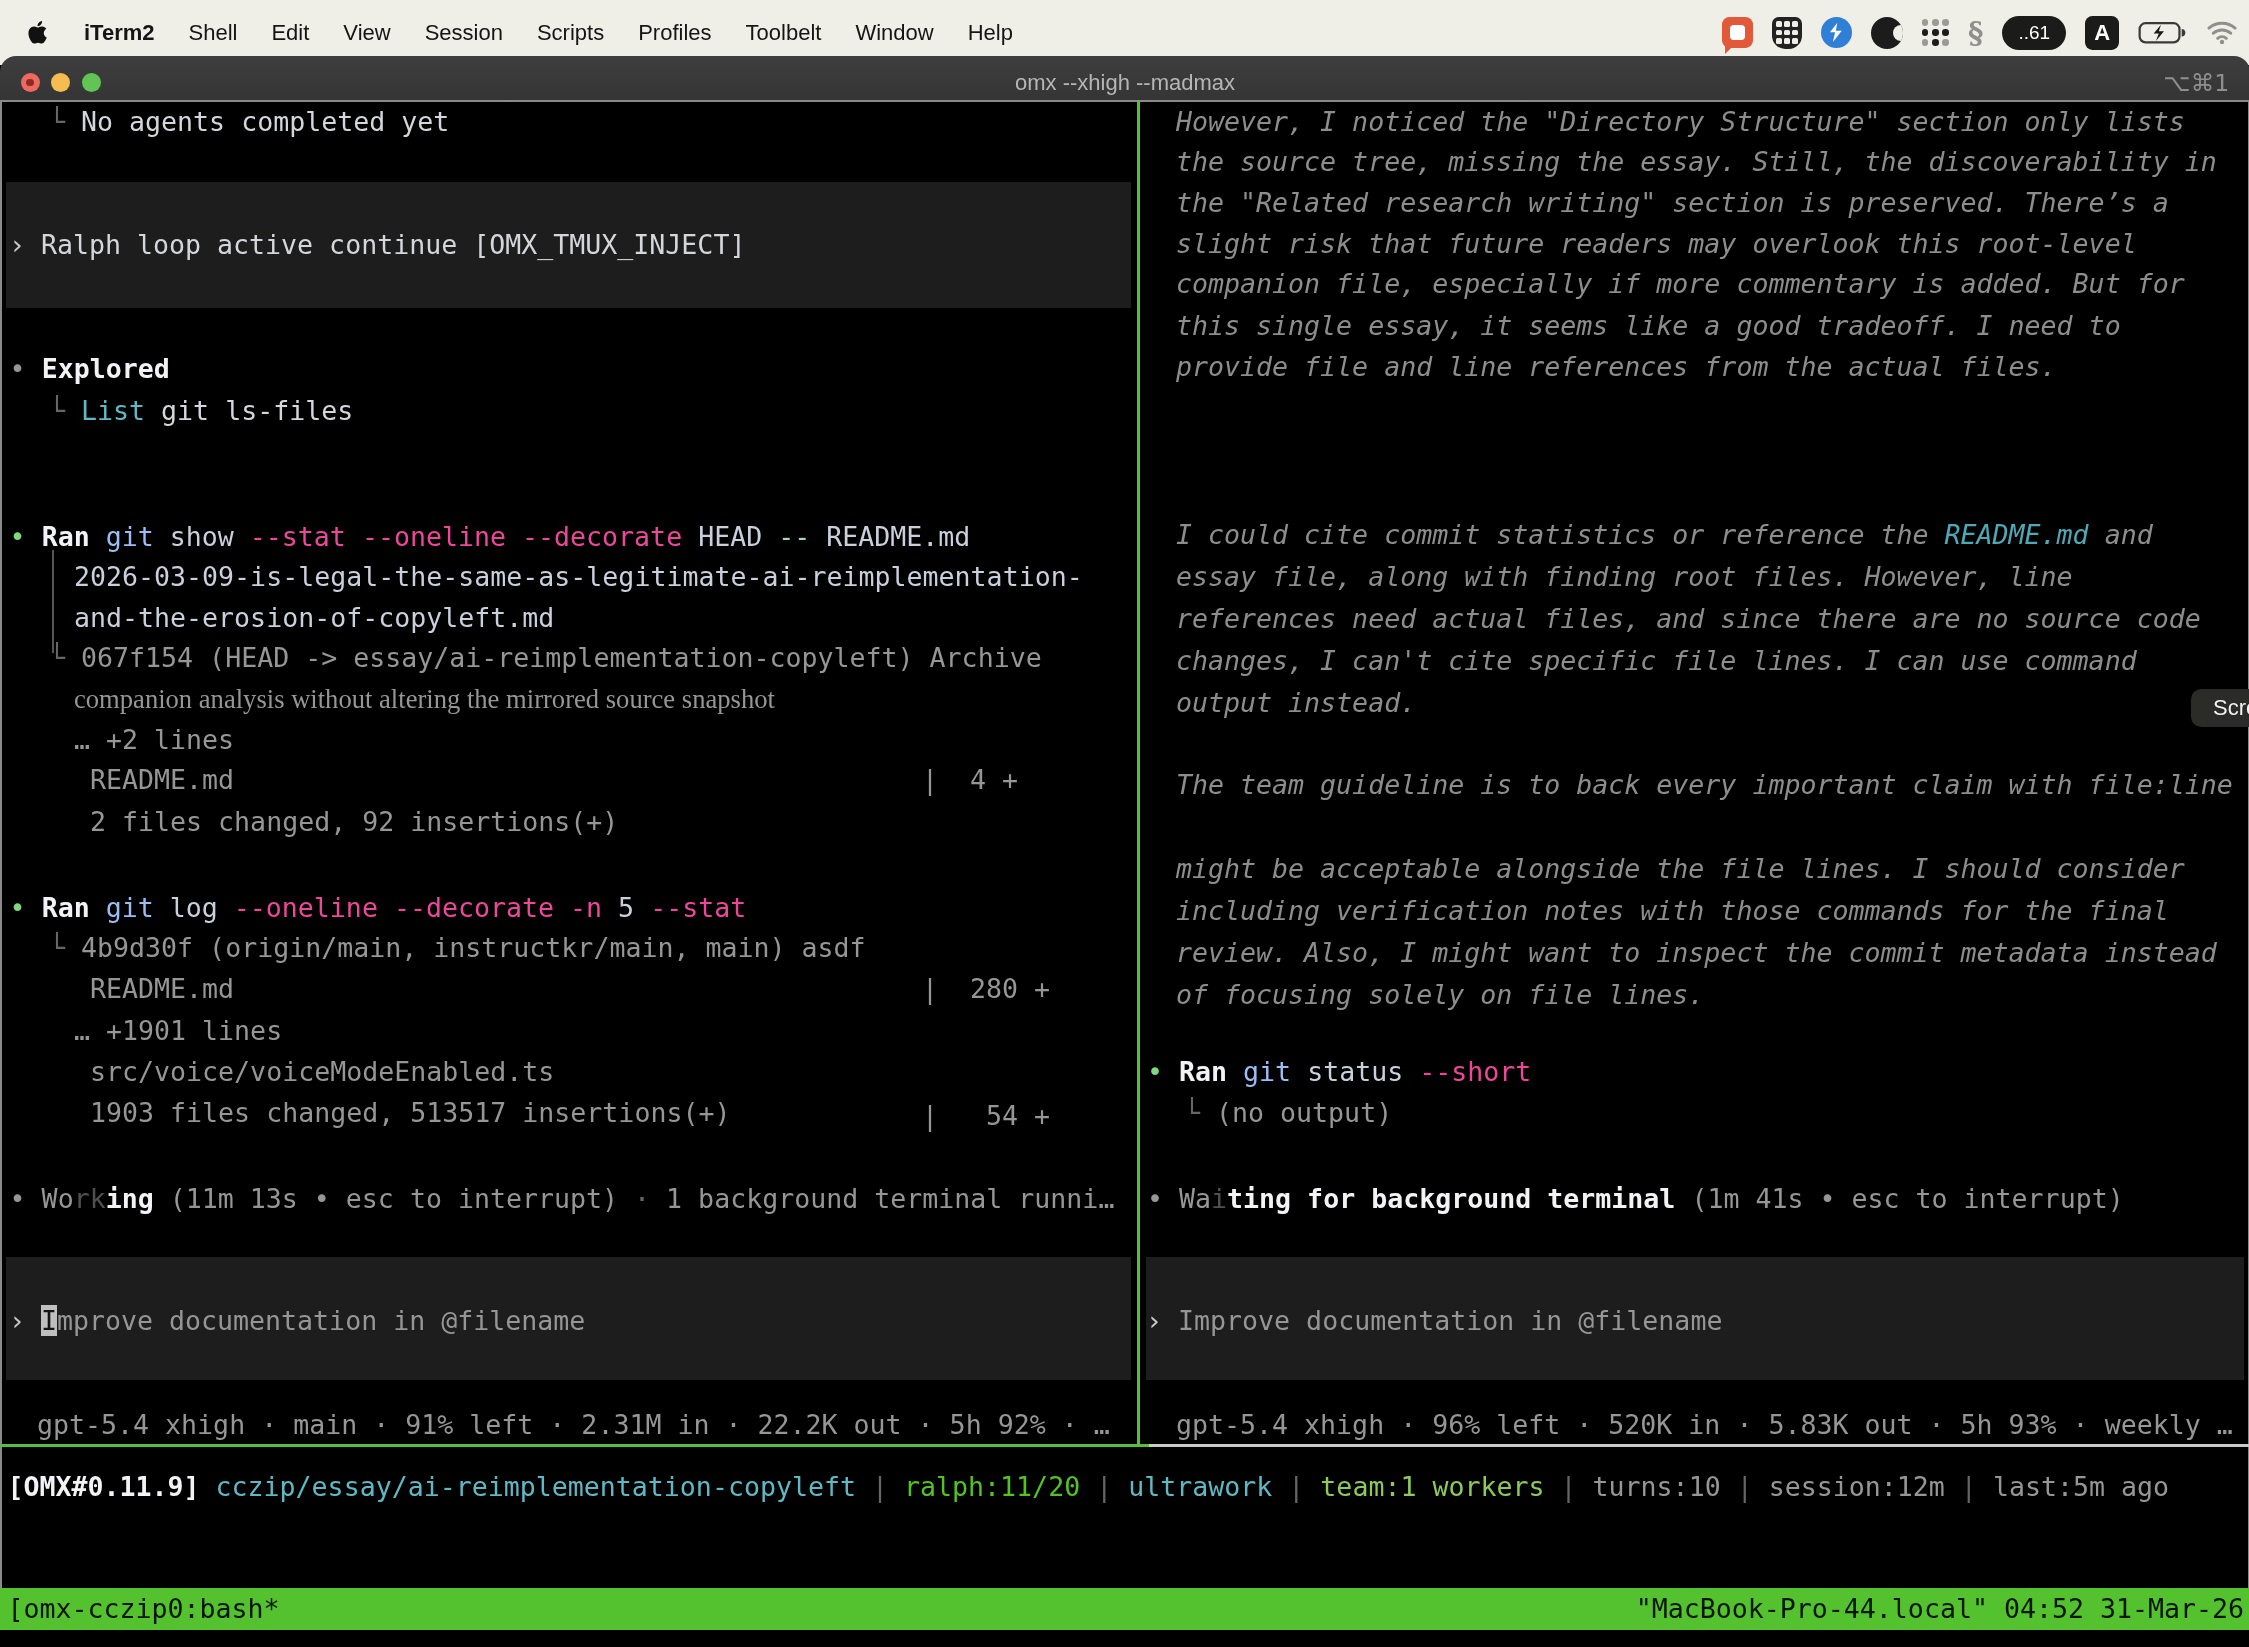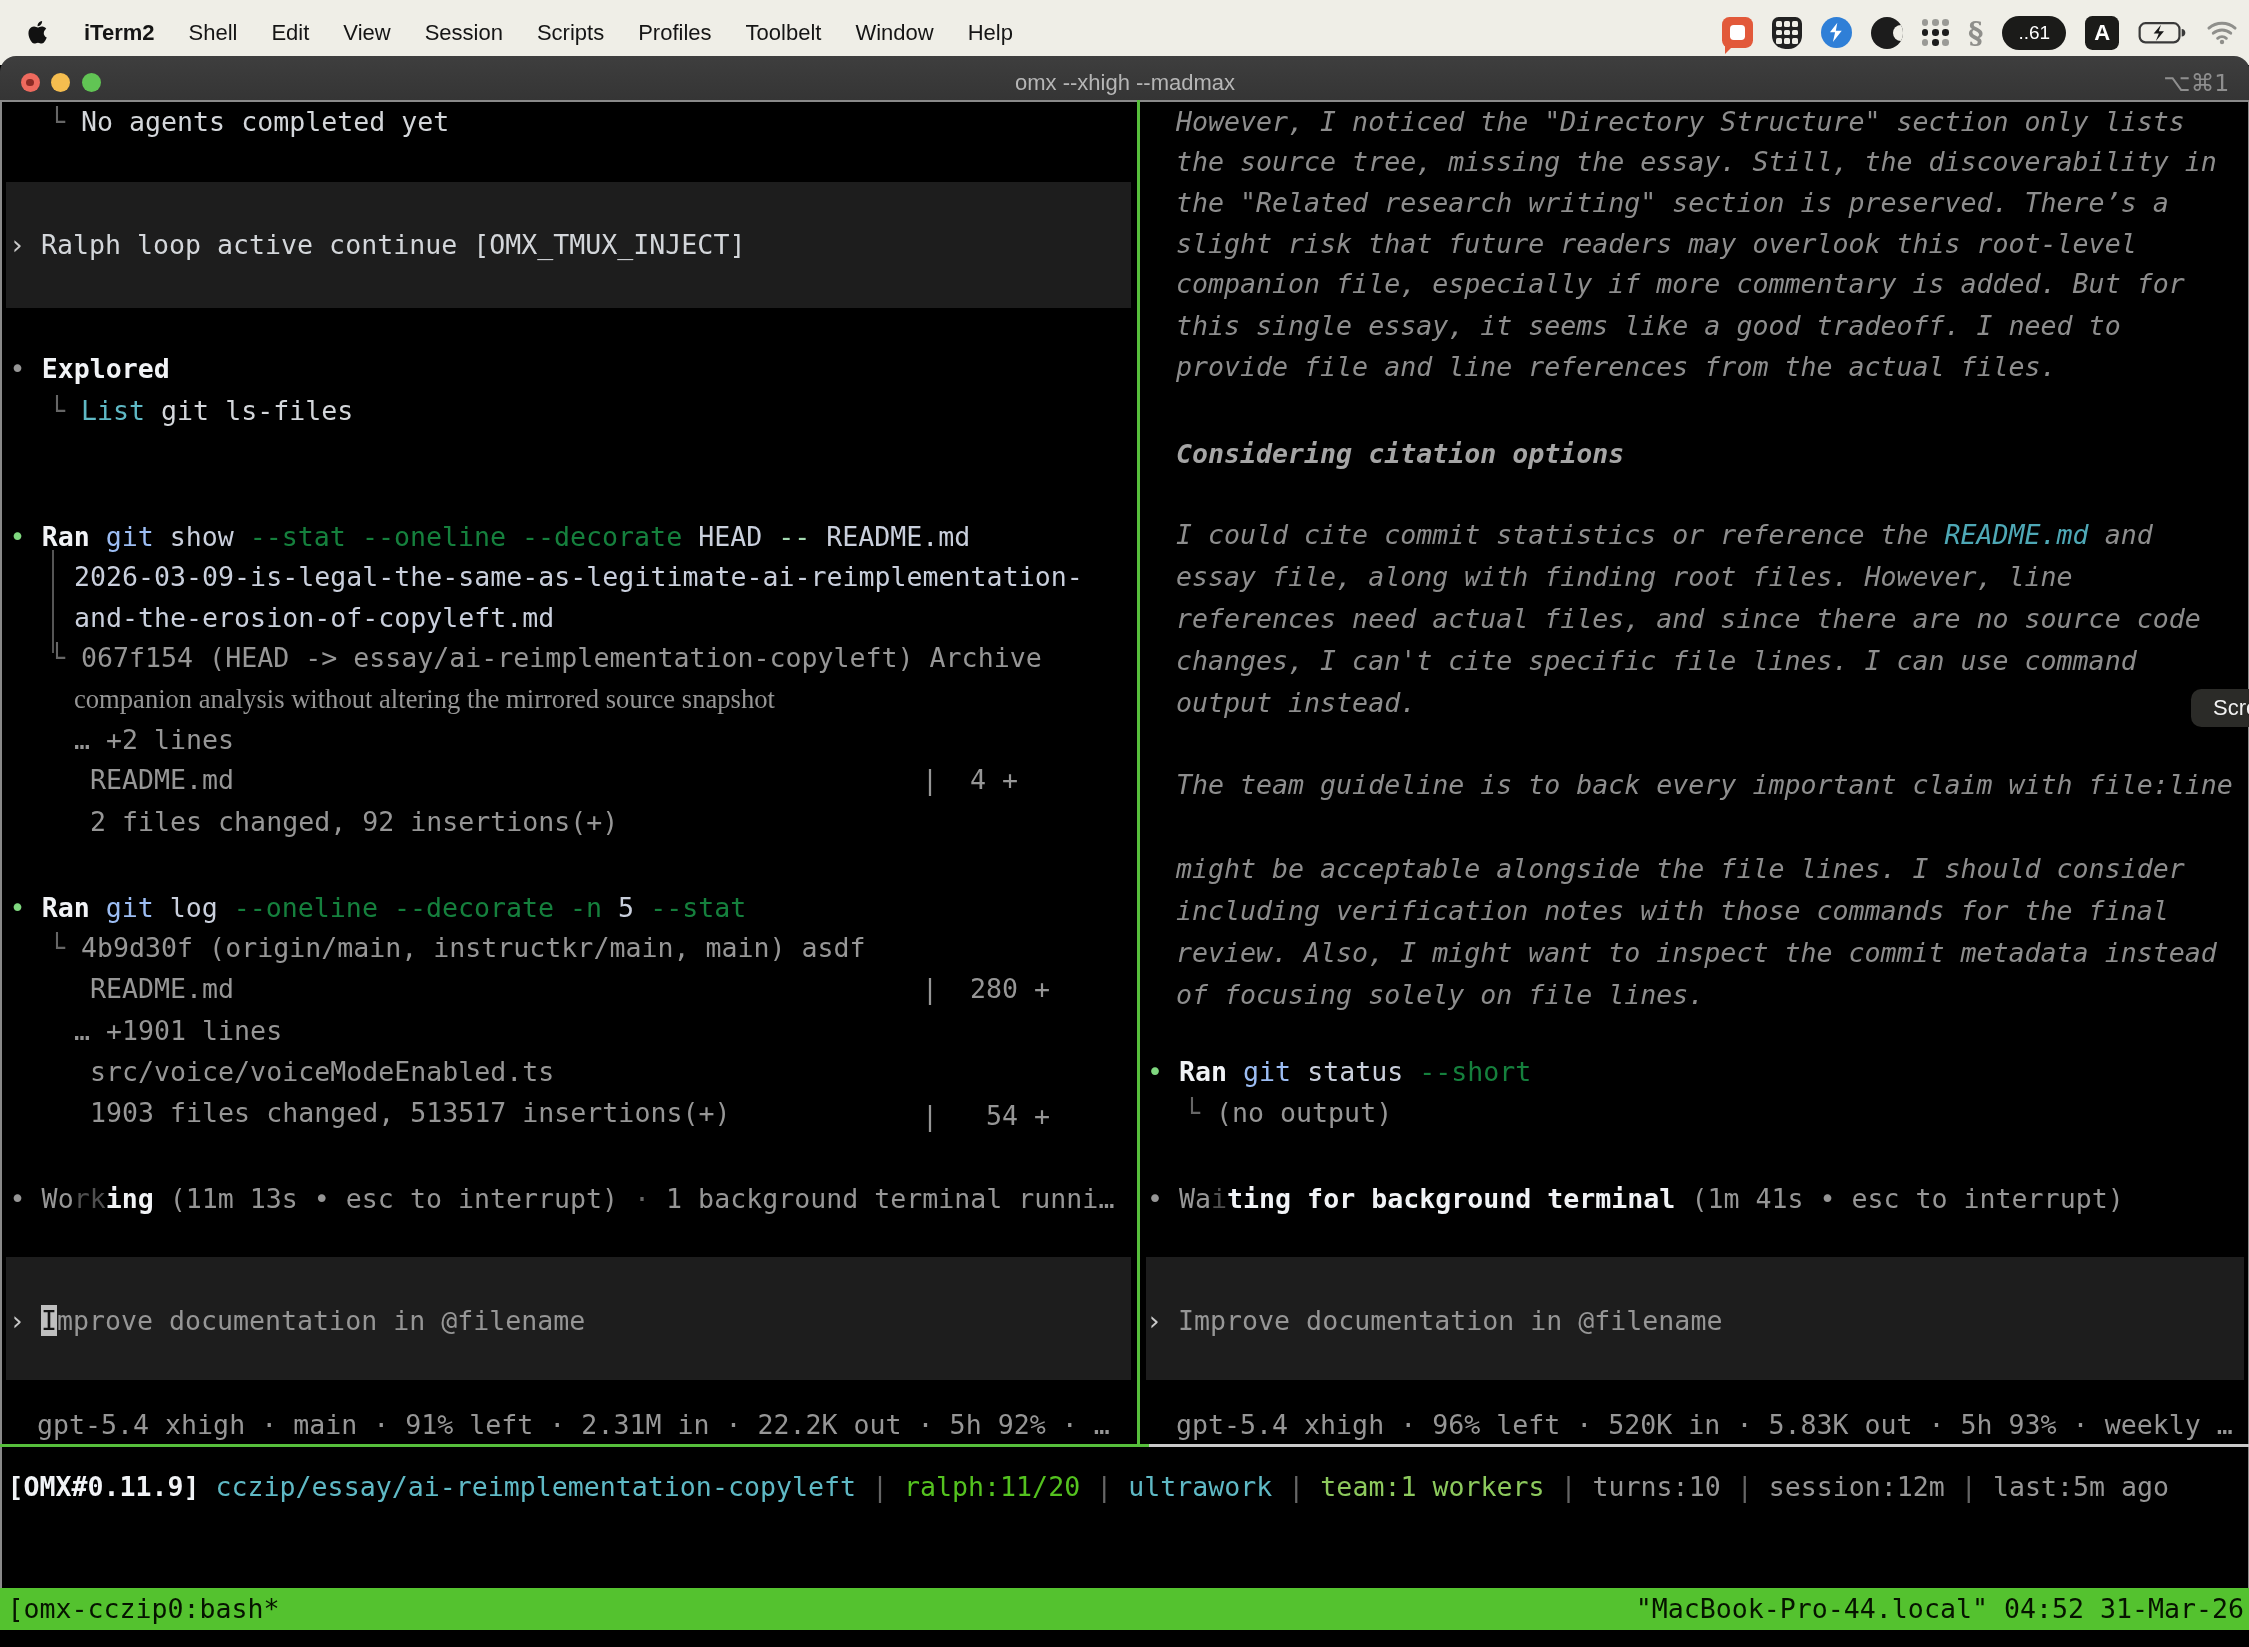--- a/index.html
+++ b/index.html
@@ -47,21 +47,21 @@
   #divider{position:absolute;left:1137px;top:100px;width:3px;height:1345px;background:#57bf3c;}
   #border-bottom-left{position:absolute;left:0;top:1444px;width:1149px;height:3px;background:#57bf3c;}
   #border-bottom-right{position:absolute;left:1149px;top:1444px;width:1101px;height:3px;background:#c9c9c9;}
   #tmuxbar{position:absolute;left:0;top:1588px;width:2250px;height:42px;background:#54c22f;color:#061400;font-family:"DejaVu Sans Mono",monospace;font-size:26.6px;line-height:42px;display:flex;}
   #tmux-left{padding-left:7.4px;white-space:pre;}
   #tmux-right{margin-left:auto;padding-right:5.9px;white-space:pre;}
   
   .s-w{color:#d3d6da} .s-bw{color:#f1f3f6;font-weight:bold} .s-wt{color:#c9c9c9}
   .s-g{color:#969696} .s-dg{color:#666} .s-dk{color:#505050}
   .s-cy{color:#5fb9c5} .s-icy{color:#4ea8b6;font-style:italic}
-  .s-bl{color:#9cbdf3} .s-pk{color:#15803d} .s-gn{color:#a3d9b1} .s-gb{color:#7fd87f}
+  .s-bl{color:#9cbdf3} .s-pk{color:#ec4899} .s-gn{color:#a3d9b1} .s-gb{color:#7fd87f}
   .s-lv{color:#c9cfdc} .s-ig{color:#8d8d8d;font-style:italic}
   .s-big{color:#a5a5a5;font-style:italic;font-weight:bold}
   .s-cur{background:#bfbfbf;color:#141414}
   .s-rg{color:#54c21f} .s-tg{color:#8dc95d}
   
   #screen-overlay{position:absolute;left:2191px;top:689px;width:81px;height:38px;background:#2b2b28;border-radius:10.3px 0 0 10.3px;color:#f2f2f2;font-family:"Liberation Sans",sans-serif;font-size:22px;display:flex;align-items:center;padding-left:22px;z-index:5;}
   #bottom-round{position:absolute;left:0;top:1630px;width:2250px;height:17.7px;background:#000;border-radius:0 0 17.7px 17.7px;}
 </style>
 </head>
 <body>
@@ -186,21 +186,20 @@
     <div class="tl" style="left: 9.6px; top: 1078px;"><span class="s-g">• Wo</span><span class="s-dk">rk</span><span class="s-bw">ing</span><span class="s-g"> (11m 13s • esc to interrupt)</span><span class="s-dg"> · </span><span class="s-g">1 background terminal runni…</span></div>
     <div class="tl" style="left: 8.9px; top: 1200px;"><span class="s-wt">› </span><span class="s-cur">I</span><span class="s-g">mprove documentation in @filename</span></div>
     <div class="tl" style="left: 37px; top: 1304px;"><span class="s-g">gpt-5.4 xhigh · main · 91% left · 2.31M in · 22.2K out · 5h 92% · …</span></div>
     <div class="tl" style="left: 1176px; top: 0.7px;"><span class="s-ig">However, I noticed the "Directory Structure" section only lists</span></div>
     <div class="tl" style="left: 1176px; top: 41px;"><span class="s-ig">the source tree, missing the essay. Still, the discoverability in</span></div>
     <div class="tl" style="left: 1176px; top: 82px;"><span class="s-ig">the "Related research writing" section is preserved. There’s a</span></div>
     <div class="tl" style="left: 1176px; top: 123px;"><span class="s-ig">slight risk that future readers may overlook this root-level</span></div>
     <div class="tl" style="left: 1176px; top: 163px;"><span class="s-ig">companion file, especially if more commentary is added. But for</span></div>
     <div class="tl" style="left: 1176px; top: 205px;"><span class="s-ig">this single essay, it seems like a good tradeoff. I need to</span></div>
     <div class="tl" style="left: 1176px; top: 246px;"><span class="s-ig">provide file and line references from the actual files.</span></div>
-    <div class="tl" style="left: 1176px; top: 333px;"><span class="s-big">Considering citation options</span></div>
     <div class="tl" style="left: 1176px; top: 414px;"><span class="s-ig">I could cite commit statistics or reference the </span><span class="s-icy">README.md</span><span class="s-ig"> and</span></div>
     <div class="tl" style="left: 1176px; top: 456px;"><span class="s-ig">essay file, along with finding root files. However, line</span></div>
     <div class="tl" style="left: 1176px; top: 498px;"><span class="s-ig">references need actual files, and since there are no source code</span></div>
     <div class="tl" style="left: 1176px; top: 540px;"><span class="s-ig">changes, I can't cite specific file lines. I can use command</span></div>
     <div class="tl" style="left: 1176px; top: 582px;"><span class="s-ig">output instead.</span></div>
     <div class="tl" style="left: 1176px; top: 664px;"><span class="s-ig">The team guideline is to back every important claim with file:line</span></div>
     <div class="tl" style="left: 1176px; top: 748px;"><span class="s-ig">might be acceptable alongside the file lines. I should consider</span></div>
     <div class="tl" style="left: 1176px; top: 790px;"><span class="s-ig">including verification notes with those commands for the final</span></div>
     <div class="tl" style="left: 1176px; top: 832px;"><span class="s-ig">review. Also, I might want to inspect the commit metadata instead</span></div>
     <div class="tl" style="left: 1176px; top: 874px;"><span class="s-ig">of focusing solely on file lines.</span></div>

